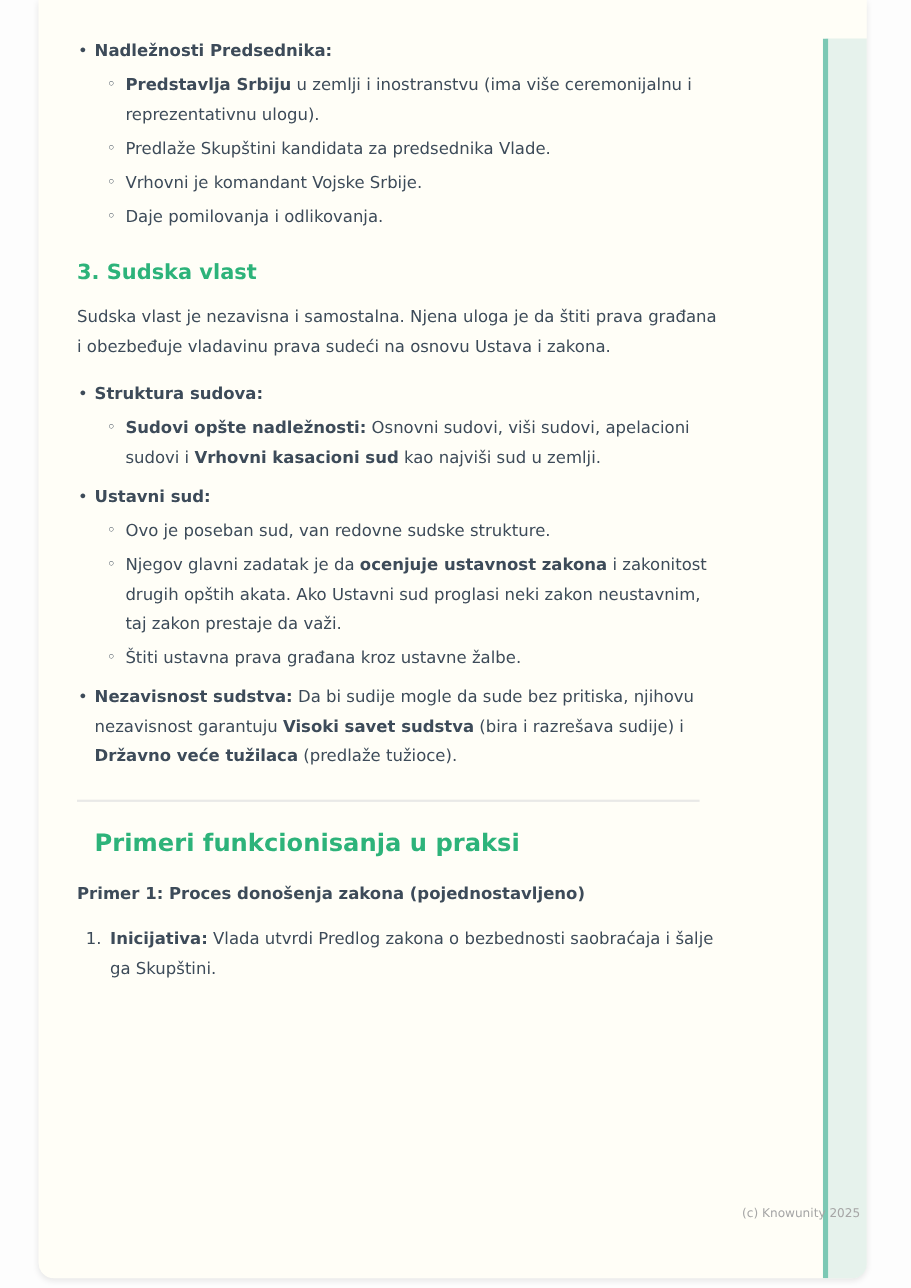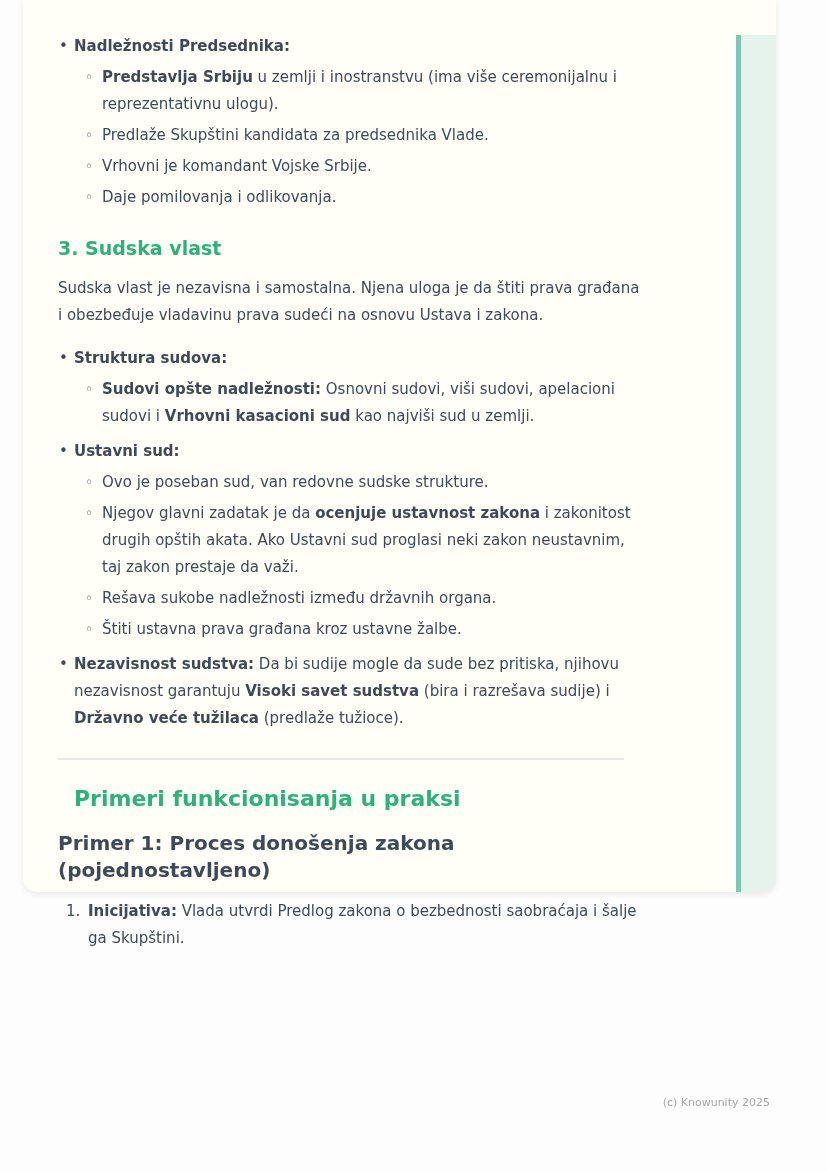--- a/index.html
+++ b/index.html
@@ -15,22 +15,22 @@
   *{box-sizing:border-box;}
   html,body{margin:0;padding:0;}
   body{
     width:828px;height:1171px;
     background:var(--outside-bg);
     font-family:"DejaVu Sans","Liberation Sans",sans-serif;
     color:var(--body-text);
     position:relative;overflow:hidden;
   }
   .page-card{
-    position:absolute;left:23px;top:0;
-    width:753px;height:892px;
+    position:absolute;left:35px;top:0;
+    width:753px;height:1162px;
     background:var(--card-bg);
     border-radius:0 0 14px 14px;
     box-shadow:0 2px 6px rgba(0,0,0,0.09);
   }
   .accent-strip{
     position:absolute;top:35px;right:0;bottom:0;
     width:40px;
     background:var(--accent-fill);
     border-left:5px solid var(--accent-line);
     border-radius:0 0 13px 0;
@@ -38,21 +38,21 @@
   .doc{
     position:absolute;left:35px;top:0;
     width:588px;
     padding-top:33px;
     font-size:15px;line-height:27px;
   }
   .doc > :first-child{margin-top:0 !important;}
   .doc p{margin:14px 0 0;}
   .doc .h2{margin:16px;font-size:22px;line-height:30px;font-weight:bold;color:var(--heading-green);}
   .doc .h3{margin:24px 0 0;font-size:19px;line-height:26px;font-weight:bold;color:var(--heading-green);}
-  .doc .h4{margin:10px 0 0;font-size:20px;line-height:27px;font-weight:bold;}
+  .doc .h4{margin:10px 0 0;font-size:15px;line-height:27px;font-weight:bold;}
   .doc ul,.doc ol{list-style:none;margin:16px 0 0;padding:0;}
   .doc ol{margin-top:14px;counter-reset:item;}
   ul.l1 > li{position:relative;padding-left:16px;}
   ul.l1 > li + li{margin-top:8px;}
   ul.l1 > li::before{content:"\2022";position:absolute;left:1px;top:0;}
   ul.l2{margin:0 !important;padding:0;}
   ul.l2 > li{position:relative;padding-left:28px;margin-top:4px;}
   ul.l2 > li::before{content:"\25E6";position:absolute;left:11px;top:0;font-size:14px;}
   ol.l1 > li{position:relative;padding-left:30px;}
   ol.l1 > li::before{counter-increment:item;content:counter(item) ".";position:absolute;left:8px;top:0;}
@@ -84,21 +84,20 @@
       </ul>
       <div class="h3">3. Sudska vlast</div>
       <p><span>Sudska vlast je nezavisna i samostalna. Njena uloga je da štiti prava građana i obezbeđuje vladavinu prava sudeći na osnovu Ustava i zakona.</span></p>
       <ul class="l1">
         <li><strong>Struktura sudova:</strong><ul class="l2">
             <li><strong>Sudovi opšte nadležnosti:</strong><span> Osnovni sudovi, viši sudovi, apelacioni sudovi i </span><strong>Vrhovni kasacioni sud</strong><span> kao najviši sud u zemlji.</span></li>
           </ul></li>
         <li><strong>Ustavni sud:</strong><ul class="l2">
             <li><span>Ovo je poseban sud, van redovne sudske strukture.</span></li>
             <li><span>Njegov glavni zadatak je da </span><strong>ocenjuje ustavnost zakona</strong><span> i zakonitost drugih opštih akata. Ako Ustavni sud proglasi neki zakon neustavnim, taj zakon prestaje da važi.</span></li>
-            <li><span>Rešava sukobe nadležnosti između državnih organa.</span></li>
             <li><span>Štiti ustavna prava građana kroz ustavne žalbe.</span></li>
           </ul></li>
         <li><strong>Nezavisnost sudstva:</strong><span> Da bi sudije mogle da sude bez pritiska, njihovu nezavisnost garantuju </span><strong>Visoki savet sudstva</strong><span> (bira i razrešava sudije) i </span><strong>Državno veće tužilaca</strong><span> (predlaže tužioce).</span></li>
       </ul>
       <div class="divider"></div>
       <div class="h2">Primeri funkcionisanja u praksi</div>
       <div class="h4">Primer 1: Proces donošenja zakona (pojednostavljeno)</div>
       <ol class="l1">
         <li><strong>Inicijativa:</strong><span> Vlada utvrdi Predlog zakona o bezbednosti saobraćaja i šalje ga Skupštini.</span></li>
       </ol>

